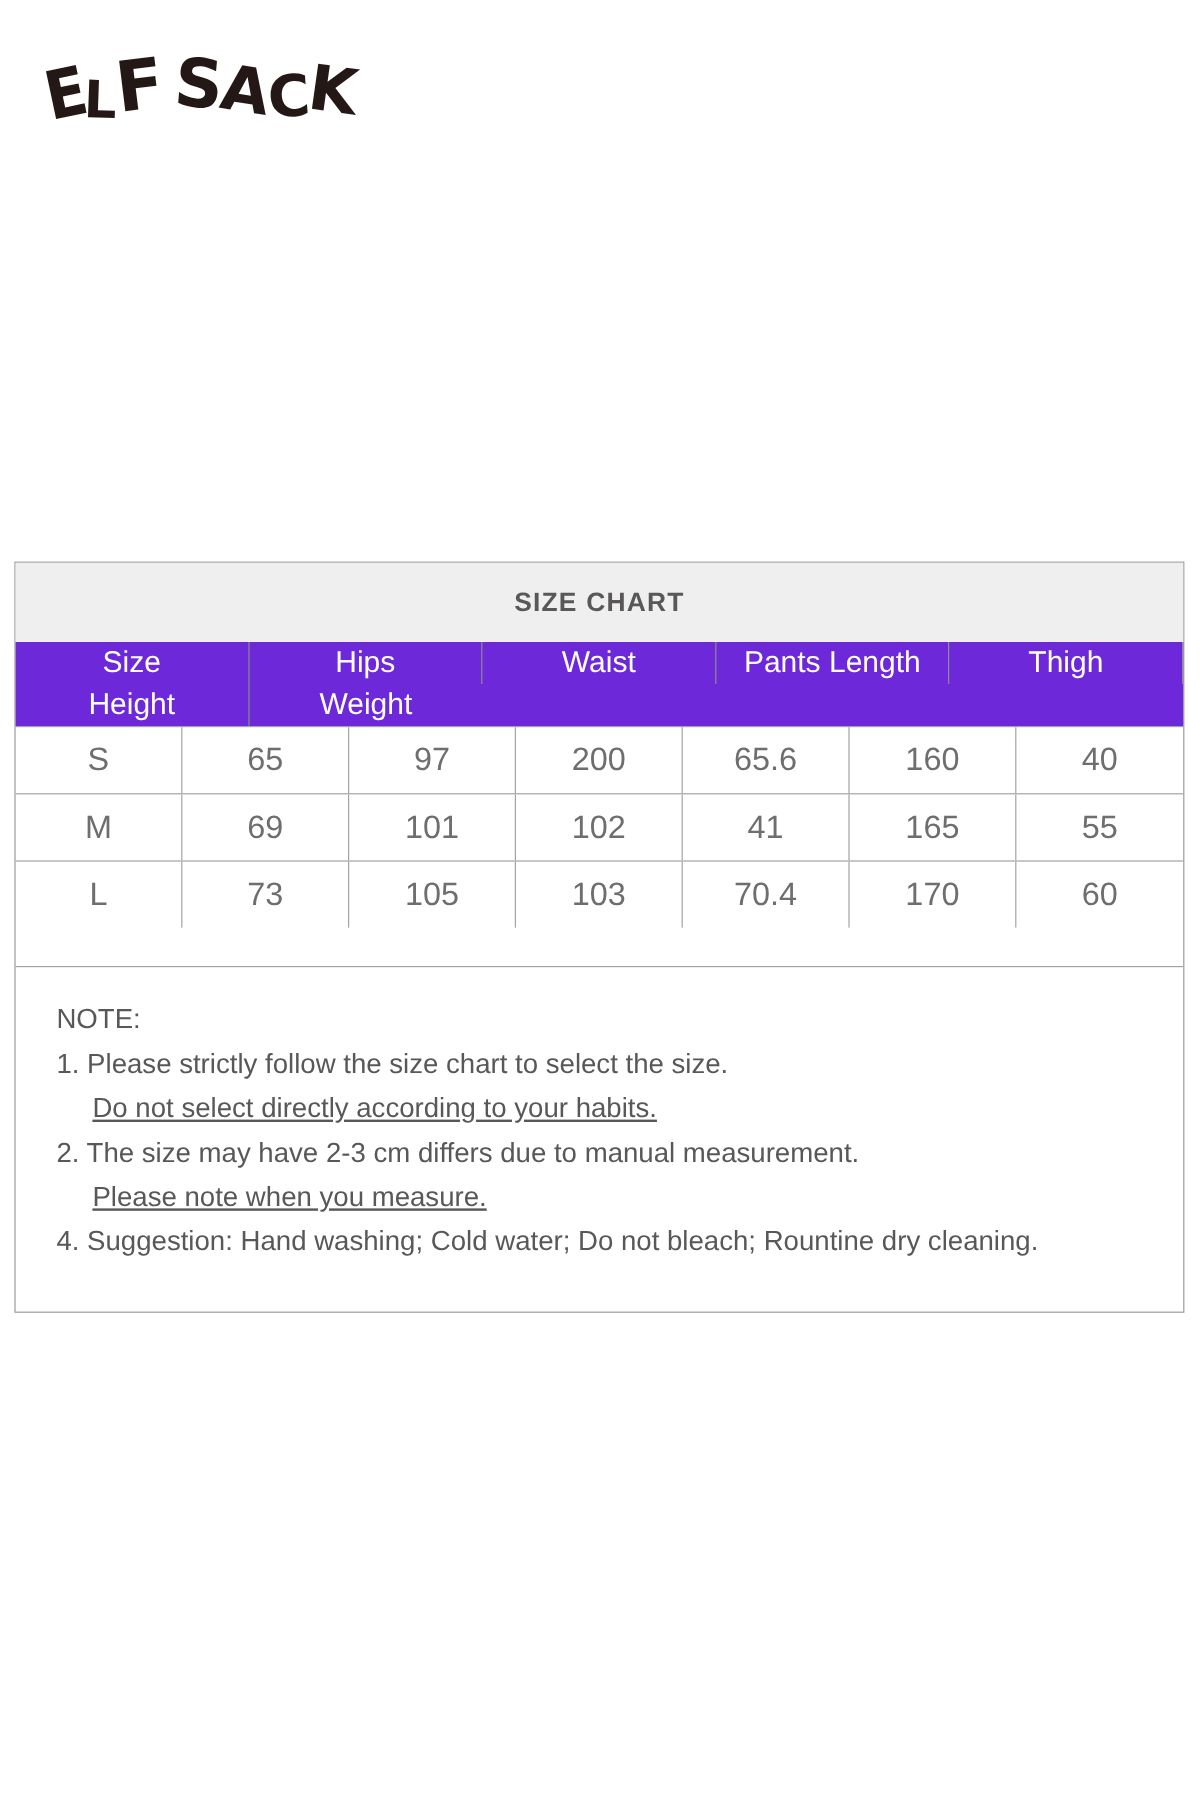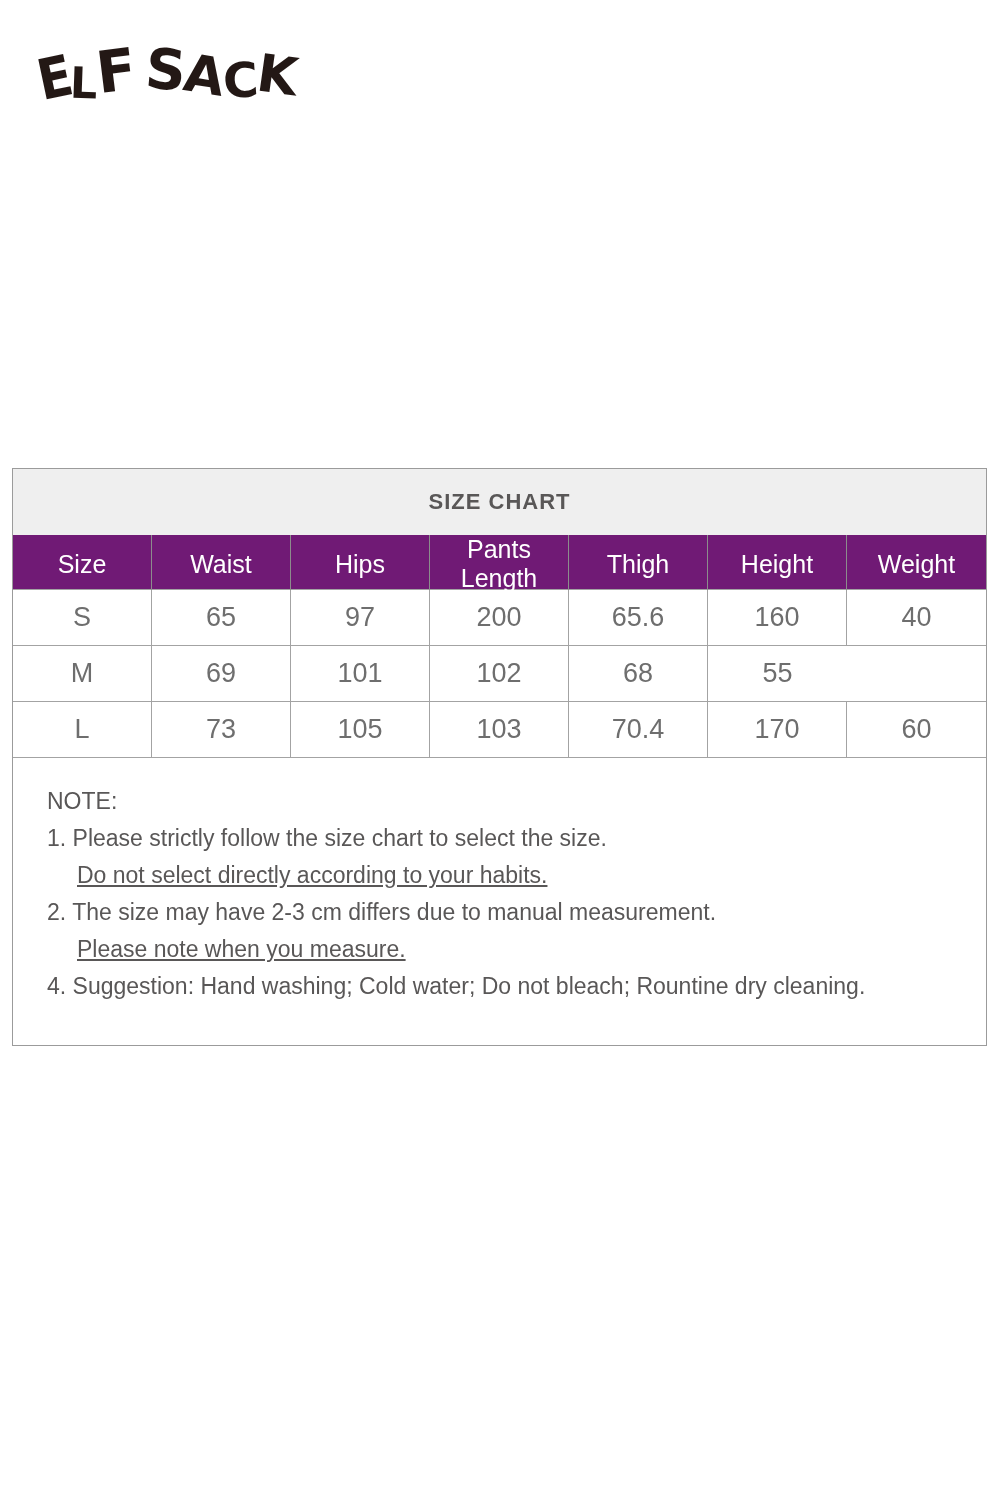--- a/index.html
+++ b/index.html
@@ -39,23 +39,23 @@
   }
   .tbl-title {
     height:66px;
     background:#efefef;
     display:flex; align-items:center; justify-content:center;
     font-size:22px; font-weight:bold;
     letter-spacing:1px;
     color:#595757;
   }
   .head-row {
-    display:grid; grid-template-columns:repeat(7,1fr);
-    background:#701a75;
-    height:54px;
+    display:grid; grid-template-columns:repeat(5,1fr);
+    background:#6d28d9;
+    height:70px;
   }
   .head-cell {
     display:flex; align-items:center; justify-content:center;
     text-align:center;
     color:#ffffff;
     font-size:25px;
     line-height:29px;
     border-right:1px solid #8c8c8c;
     padding:0 16px;
   }
@@ -75,42 +75,43 @@
   .data-cell:last-child { border-right:none; }
 
   
   .note {
     border-top:1px solid #a3a3a3;
     height:288px;
     padding:25px 18px 0 34px;
     color:#595757;
     font-size:23px;
     line-height:37px;
+    margin-top:32px;
   }
   .note-line.indent { padding-left:30px;text-decoration:underline; }
 </style>
 </head>
 <body>
 
 <div class="page">
 
   <div class="logo">
     <span class="ltr l-e">E</span><span class="ltr l-l">L</span><span class="ltr l-f">F</span><span class="gap"></span><span class="ltr l-s">S</span><span class="ltr l-a">A</span><span class="ltr l-c">C</span><span class="ltr l-k">K</span>
     
     
   </div>
 
   <div class="tbl-wrap">
 
     <div class="tbl-title">SIZE CHART</div>
 
     <div class="head-row">
       <div class="head-cell">Size</div>
+      <div class="head-cell">Hips</div>
       <div class="head-cell">Waist</div>
-      <div class="head-cell">Hips</div>
       <div class="head-cell">Pants Length</div>
       <div class="head-cell">Thigh</div>
       <div class="head-cell">Height</div>
       <div class="head-cell">Weight</div>
     </div>
 
     <div class="data-row">
       <div class="data-cell">S</div>
       <div class="data-cell">65</div>
       <div class="data-cell">97</div>
@@ -118,21 +119,22 @@
       <div class="data-cell">65.6</div>
       <div class="data-cell">160</div>
       <div class="data-cell">40</div>
     </div>
 
     <div class="data-row">
       <div class="data-cell">M</div>
       <div class="data-cell">69</div>
       <div class="data-cell">101</div>
       <div class="data-cell">102</div>
-      <div class="data-cell">68</div>
+      <div class="data-cell">41</div>
+      <div class="data-cell">165</div>
       <div class="data-cell">55</div>
     </div>
 
     <div class="data-row">
       <div class="data-cell">L</div>
       <div class="data-cell">73</div>
       <div class="data-cell">105</div>
       <div class="data-cell">103</div>
       <div class="data-cell">70.4</div>
       <div class="data-cell">170</div>

